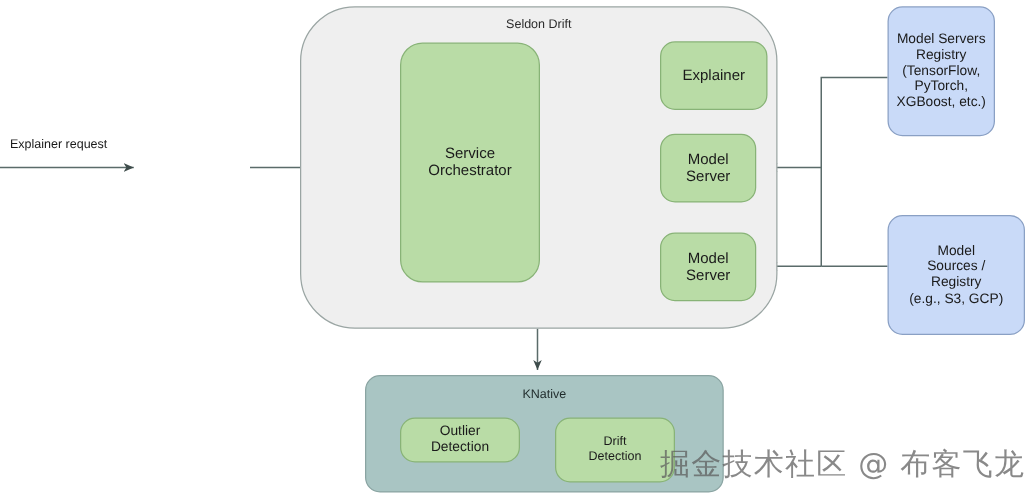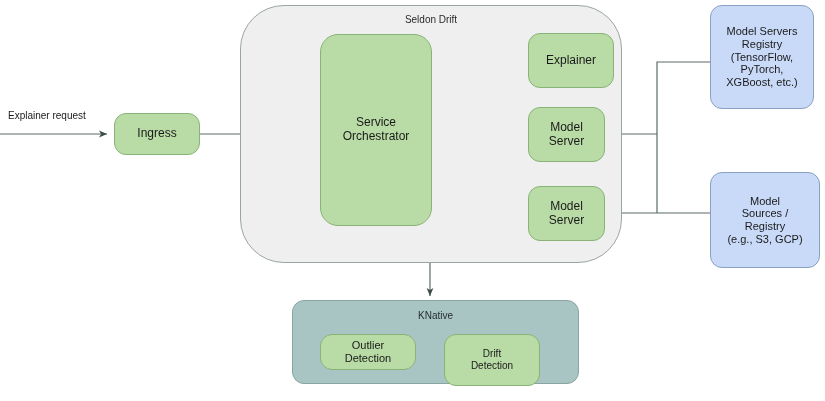--- a/index.html
+++ b/index.html
@@ -55,21 +55,21 @@
     padding-top: 8px;
     font-size: 10px;
     color: #2b2b2b;
   }
 
   
   #knative {
     left: 292px;
     top: 300px;
     width: 287px;
-    height: 84px;
+    height: 94px;
     background: #a9c5c3;
     border: 1px solid #8aa4a2;
     border-radius: 12px;
     align-items: flex-start;
     justify-content: center;
     padding-top: 9px;
     font-size: 10px;
     color: #1f2b2b;
   }
 
@@ -129,21 +129,21 @@
   
   .blue-box {
     background: #c9daf8;
     border: 1px solid #8aa0c4;
     border-radius: 12px;
     font-size: 11px;
   }
   #model-servers-registry {
     left: 710px;
     top: 5px;
-    width: 104px;
+    width: 86px;
     height: 104px;
   }
   #model-sources-registry {
     left: 710px;
     top: 172px;
     width: 110px;
     height: 96px;
   }
 
   
@@ -231,23 +231,20 @@
   </svg>
 
   <div class="node" id="seldon-core">
     <span class="node-text">Seldon Drift</span>
   </div>
 
   <div class="node" id="knative">
     <span class="node-text">KNative</span>
   </div>
 
-  <div class="node green-box" id="ingress">
-    <span class="node-text">Ingress</span>
-  </div>
 
   <div class="node green-box" id="service-orchestrator">
     <span class="node-text">Service
 Orchestrator</span>
   </div>
 
   <div class="node green-box" id="explainer">
     <span class="node-text">Explainer</span>
   </div>
 
@@ -281,14 +278,15 @@
 
   <div class="node blue-box" id="model-sources-registry">
     <span class="node-text">Model
 Sources /
 Registry
 (e.g., S3, GCP)</span>
   </div>
 
   <div id="prediction-request-label">Explainer request</div>
 
+  <div id="watermark">掘金技术社区 @ 布客飞龙</div>
 
 </div>
 
 </body></html>

